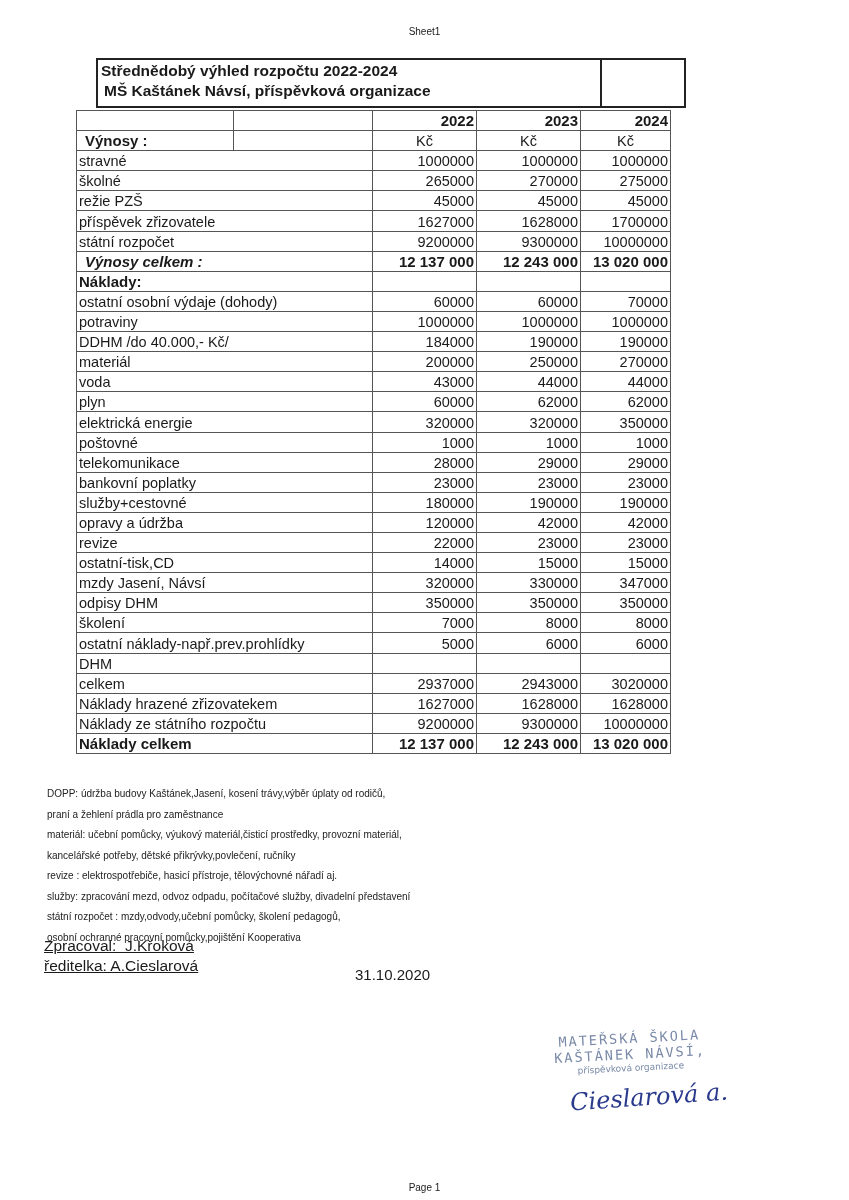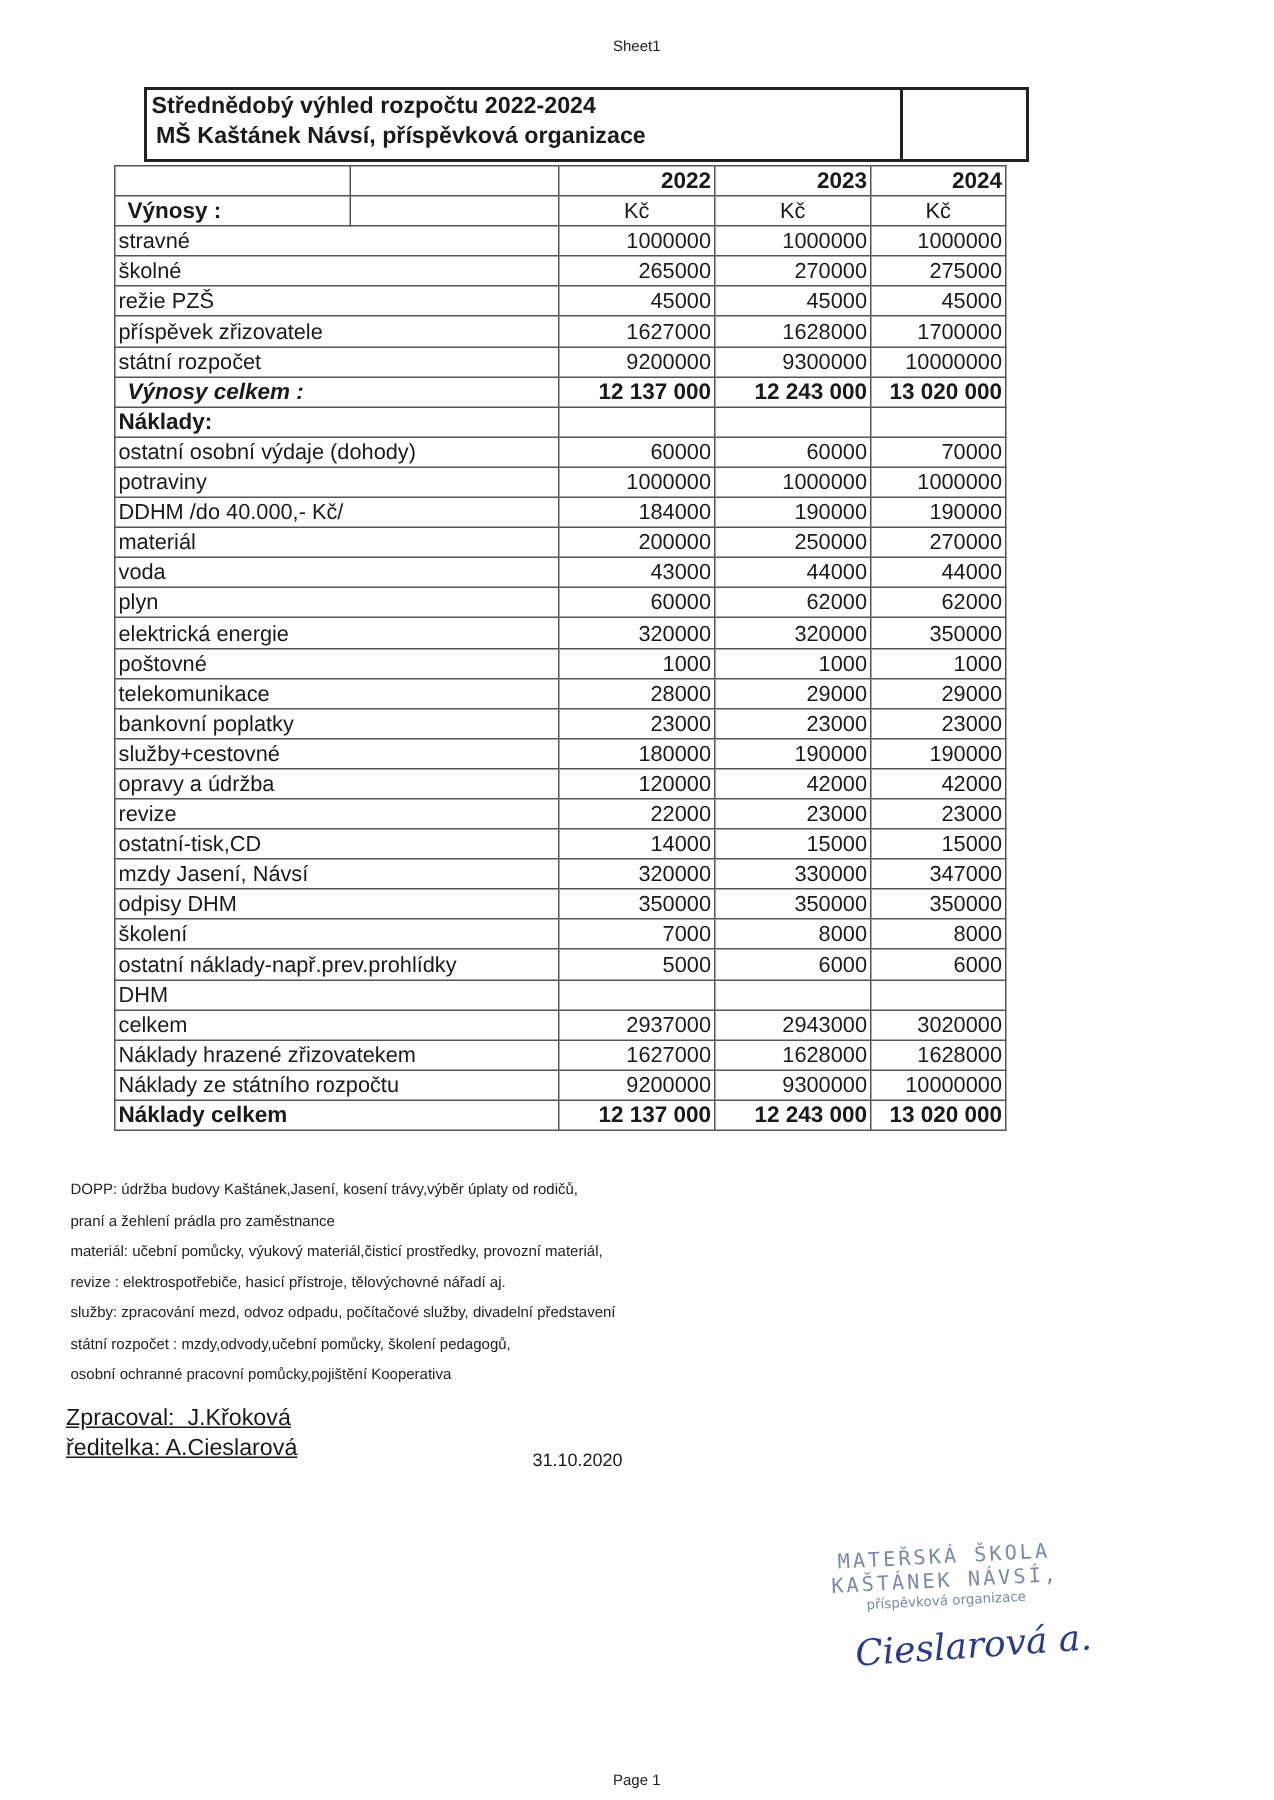--- a/index.html
+++ b/index.html
@@ -46,21 +46,21 @@
   tr.total td.num { font-size: 15px; }
 
   .notes {
     position: absolute; top: 784px; left: 47px; width: 420px;
     font-size: 10px; line-height: 20.5px; color: #222;
   }
   .sign {
     position: absolute; top: 936px; left: 44px; font-size: 15.5px; line-height: 20px; text-decoration: underline;
   }
   .date {
-    position: absolute; top: 966px; left: 355px; font-size: 12px;
+    position: absolute; top: 966px; left: 355px; font-size: 15px;
   }
   .stamp {
     position: absolute; top: 1030px; left: 520px; width: 220px;
     color: #7a8aa8; text-align: center; transform: rotate(-3deg);
     font-family: "DejaVu Sans Mono", monospace;
   }
   .stamp .l1, .stamp .l2 { font-size: 13.5px; letter-spacing: 2px; line-height: 16px; }
   .stamp .l3 { font-size: 9px; line-height: 12px; font-family: "DejaVu Sans", sans-serif; }
   .signature {
     position: absolute; top: 1083px; left: 570px; color: #2a3a8c;
@@ -288,20 +288,21 @@
         <td class="num">12 243 000</td>
         <td class="num">13 020 000</td>
       </tr>
     </tbody>
 </table>
 
 <div class="notes">
   <div>DOPP: údržba budovy Kaštánek,Jasení, kosení trávy,výběr úplaty od rodičů,</div>
   <div>praní a žehlení prádla pro zaměstnance</div>
   <div>materiál: učební pomůcky, výukový materiál,čisticí prostředky, provozní materiál,</div>
+  <div>kancelářské potřeby, dětské přikrývky,povlečení, ručníky</div>
   <div>revize : elektrospotřebiče, hasicí přístroje, tělovýchovné nářadí aj.</div>
   <div>služby: zpracování mezd, odvoz odpadu, počítačové služby, divadelní představení</div>
   <div>státní rozpočet : mzdy,odvody,učební pomůcky, školení pedagogů,</div>
   <div>osobní ochranné pracovní pomůcky,pojištění Kooperativa</div>
 </div>
 
 <div class="sign">
   <div style="white-space:pre;">Zpracoval:  J.Křoková</div>
   <div>ředitelka: A.Cieslarová</div>
 </div>

